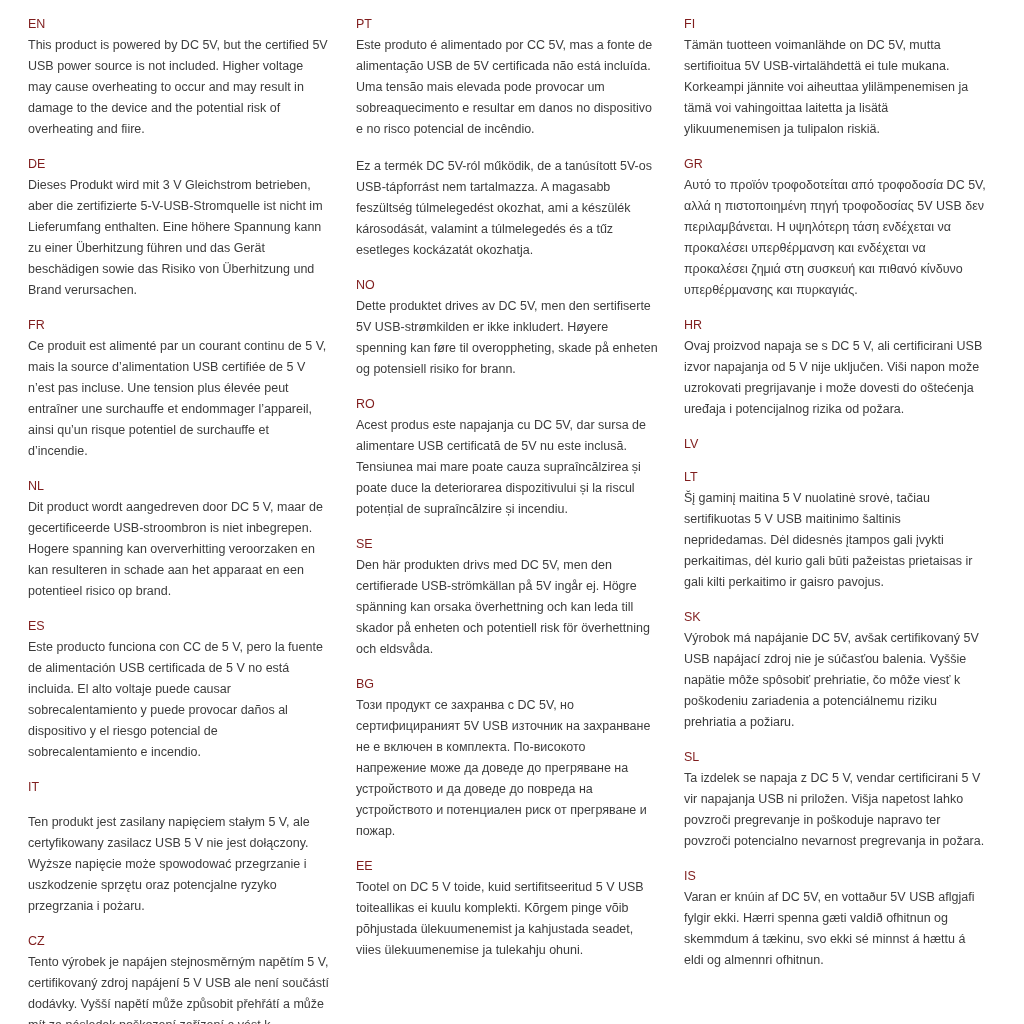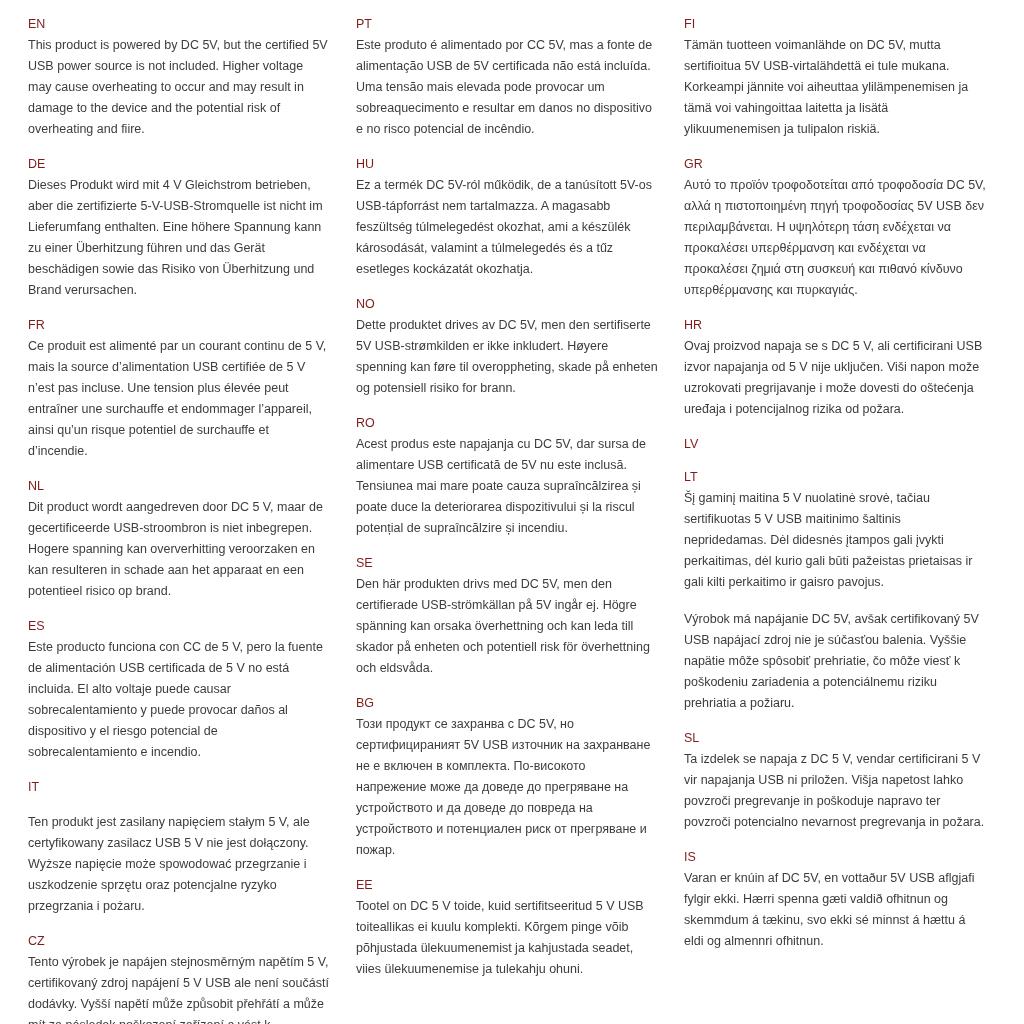--- a/index.html
+++ b/index.html
@@ -45,21 +45,21 @@
 <body>
 
 <div class="page">
   <div class="col">
       <section class="lang-section">
         <h2 class="lang-code">EN</h2>
         <p class="lang-text">This product is powered by DC 5V, but the certified 5V USB power source is not included. Higher voltage may cause overheating to occur and may result in damage to the device and the potential risk of overheating and fiire.</p>
       </section>
       <section class="lang-section">
         <h2 class="lang-code">DE</h2>
-        <p class="lang-text">Dieses Produkt wird mit 4 V Gleichstrom betrieben, aber die zertifizierte 5-V-USB-Stromquelle ist nicht im Lieferumfang enthalten. Eine höhere Spannung kann zu einer Überhitzung führen und das Gerät beschädigen sowie das Risiko von Überhitzung und Brand verursachen.</p>
+        <p class="lang-text">Dieses Produkt wird mit 3 V Gleichstrom betrieben, aber die zertifizierte 5-V-USB-Stromquelle ist nicht im Lieferumfang enthalten. Eine höhere Spannung kann zu einer Überhitzung führen und das Gerät beschädigen sowie das Risiko von Überhitzung und Brand verursachen.</p>
       </section>
       <section class="lang-section">
         <h2 class="lang-code">FR</h2>
         <p class="lang-text">Ce produit est alimenté par un courant continu de 5 V, mais la source d’alimentation USB certifiée de 5 V n’est pas incluse. Une tension plus élevée peut entraîner une surchauffe et endommager l’appareil, ainsi qu’un risque potentiel de surchauffe et d’incendie.</p>
       </section>
       <section class="lang-section">
         <h2 class="lang-code">NL</h2>
         <p class="lang-text">Dit product wordt aangedreven door DC 5 V, maar de gecertificeerde USB-stroombron is niet inbegrepen. Hogere spanning kan oververhitting veroorzaken en kan resulteren in schade aan het apparaat en een potentieel risico op brand.</p>
       </section>
       <section class="lang-section">
@@ -76,21 +76,20 @@
         <h2 class="lang-code">CZ</h2>
         <p class="lang-text">Tento výrobek je napájen stejnosměrným napětím 5 V, certifikovaný zdroj napájení 5 V USB ale není součástí dodávky. Vyšší napětí může způsobit přehřátí a může mít za následek poškození zařízení a vést k potenciálnímu riziku přehřátí a požáru.</p>
       </section>
     </div>
   <div class="col">
       <section class="lang-section">
         <h2 class="lang-code">PT</h2>
         <p class="lang-text">Este produto é alimentado por CC 5V, mas a fonte de alimentação USB de 5V certificada não está incluída. Uma tensão mais elevada pode provocar um sobreaquecimento e resultar em danos no dispositivo e no risco potencial de incêndio.</p>
       </section>
       <section class="lang-section">
-        <h2 class="lang-code">HU</h2>
         <p class="lang-text">Ez a termék DC 5V-ról működik, de a tanúsított 5V-os USB-tápforrást nem tartalmazza. A magasabb feszültség túlmelegedést okozhat, ami a készülék károsodását, valamint a túlmelegedés és a tűz esetleges kockázatát okozhatja.</p>
       </section>
       <section class="lang-section">
         <h2 class="lang-code">NO</h2>
         <p class="lang-text">Dette produktet drives av DC 5V, men den sertifiserte 5V USB-strømkilden er ikke inkludert. Høyere spenning kan føre til overoppheting, skade på enheten og potensiell risiko for brann.</p>
       </section>
       <section class="lang-section">
         <h2 class="lang-code">RO</h2>
         <p class="lang-text">Acest produs este napajanja cu DC 5V, dar sursa de alimentare USB certificată de 5V nu este inclusă. Tensiunea mai mare poate cauza supraîncălzirea și poate duce la deteriorarea dispozitivului și la riscul potențial de supraîncălzire și incendiu.</p>
       </section>
@@ -121,20 +120,21 @@
         <p class="lang-text">Ovaj proizvod napaja se s DC 5 V, ali certificirani USB izvor napajanja od 5 V nije uključen. Viši napon može uzrokovati pregrijavanje i može dovesti do oštećenja uređaja i potencijalnog rizika od požara.</p>
       </section>
       <section class="lang-section">
         <h2 class="lang-code">LV</h2>
       </section>
       <section class="lang-section">
         <h2 class="lang-code">LT</h2>
         <p class="lang-text">Šį gaminį maitina 5 V nuolatinė srovė, tačiau sertifikuotas 5 V USB maitinimo šaltinis nepridedamas. Dėl didesnės įtampos gali įvykti perkaitimas, dėl kurio gali būti pažeistas prietaisas ir gali kilti perkaitimo ir gaisro pavojus.</p>
       </section>
       <section class="lang-section">
+        <h2 class="lang-code">SK</h2>
         <p class="lang-text">Výrobok má napájanie DC 5V, avšak certifikovaný 5V USB napájací zdroj nie je súčasťou balenia. Vyššie napätie môže spôsobiť prehriatie, čo môže viesť k poškodeniu zariadenia a potenciálnemu riziku prehriatia a požiaru.</p>
       </section>
       <section class="lang-section">
         <h2 class="lang-code">SL</h2>
         <p class="lang-text">Ta izdelek se napaja z DC 5 V, vendar certificirani 5 V vir napajanja USB ni priložen. Višja napetost lahko povzroči pregrevanje in poškoduje napravo ter povzroči potencialno nevarnost pregrevanja in požara.</p>
       </section>
       <section class="lang-section">
         <h2 class="lang-code">IS</h2>
         <p class="lang-text">Varan er knúin af DC 5V, en vottaður 5V USB aflgjafi fylgir ekki. Hærri spenna gæti valdið ofhitnun og skemmdum á tækinu, svo ekki sé minnst á hættu á eldi og almennri ofhitnun.</p>
       </section>

